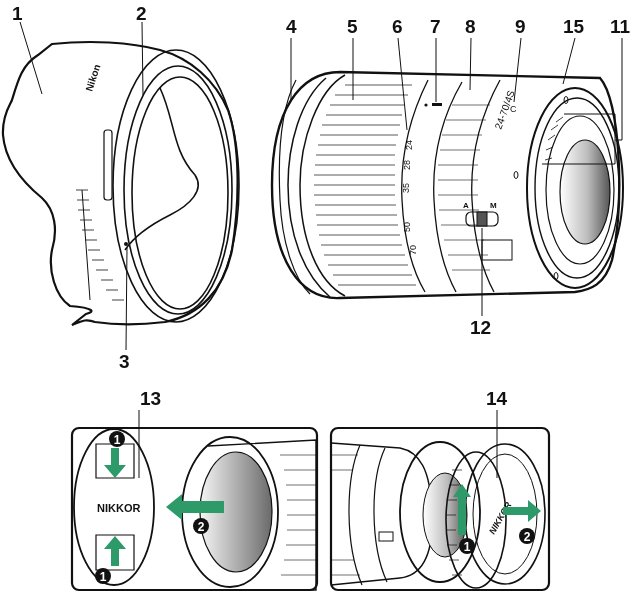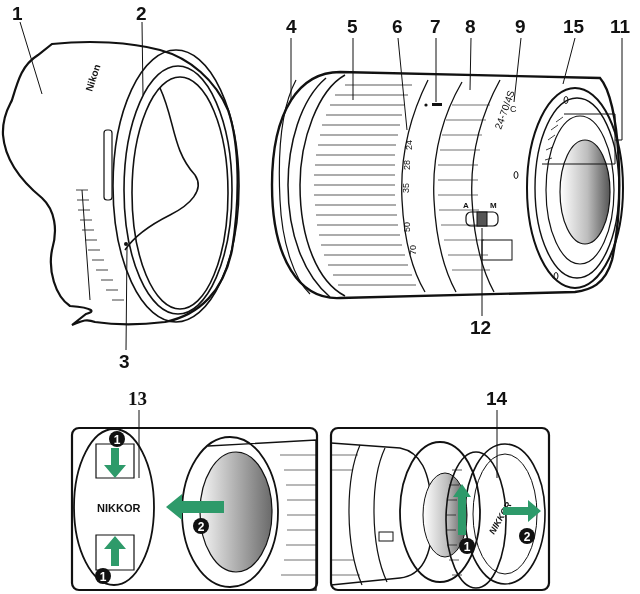--- a/index.html
+++ b/index.html
@@ -237,14 +237,14 @@
 <div class="callout" style="left:119px;top:352px;">3</div>
 <div class="callout" style="left:286px;top:17px;">4</div>
 <div class="callout" style="left:347px;top:17px;">5</div>
 <div class="callout" style="left:392px;top:17px;">6</div>
 <div class="callout" style="left:430px;top:17px;">7</div>
 <div class="callout" style="left:465px;top:17px;">8</div>
 <div class="callout" style="left:515px;top:17px;">9</div>
 <div class="callout" style="left:563px;top:17px;">15</div>
 <div class="callout" style="left:610px;top:17px;text-align:center;">11</div>
 <div class="callout" style="left:470px;top:318px;">12</div>
-<div class="callout" style="left:128px;top:389px;font-family:Liberation Serif, serif;">13</div>
+<div class="callout" style="left:140px;top:389px;">13</div>
 <div class="callout" style="left:486px;top:389px;text-align:right;">14</div>
 
 </body></html>

